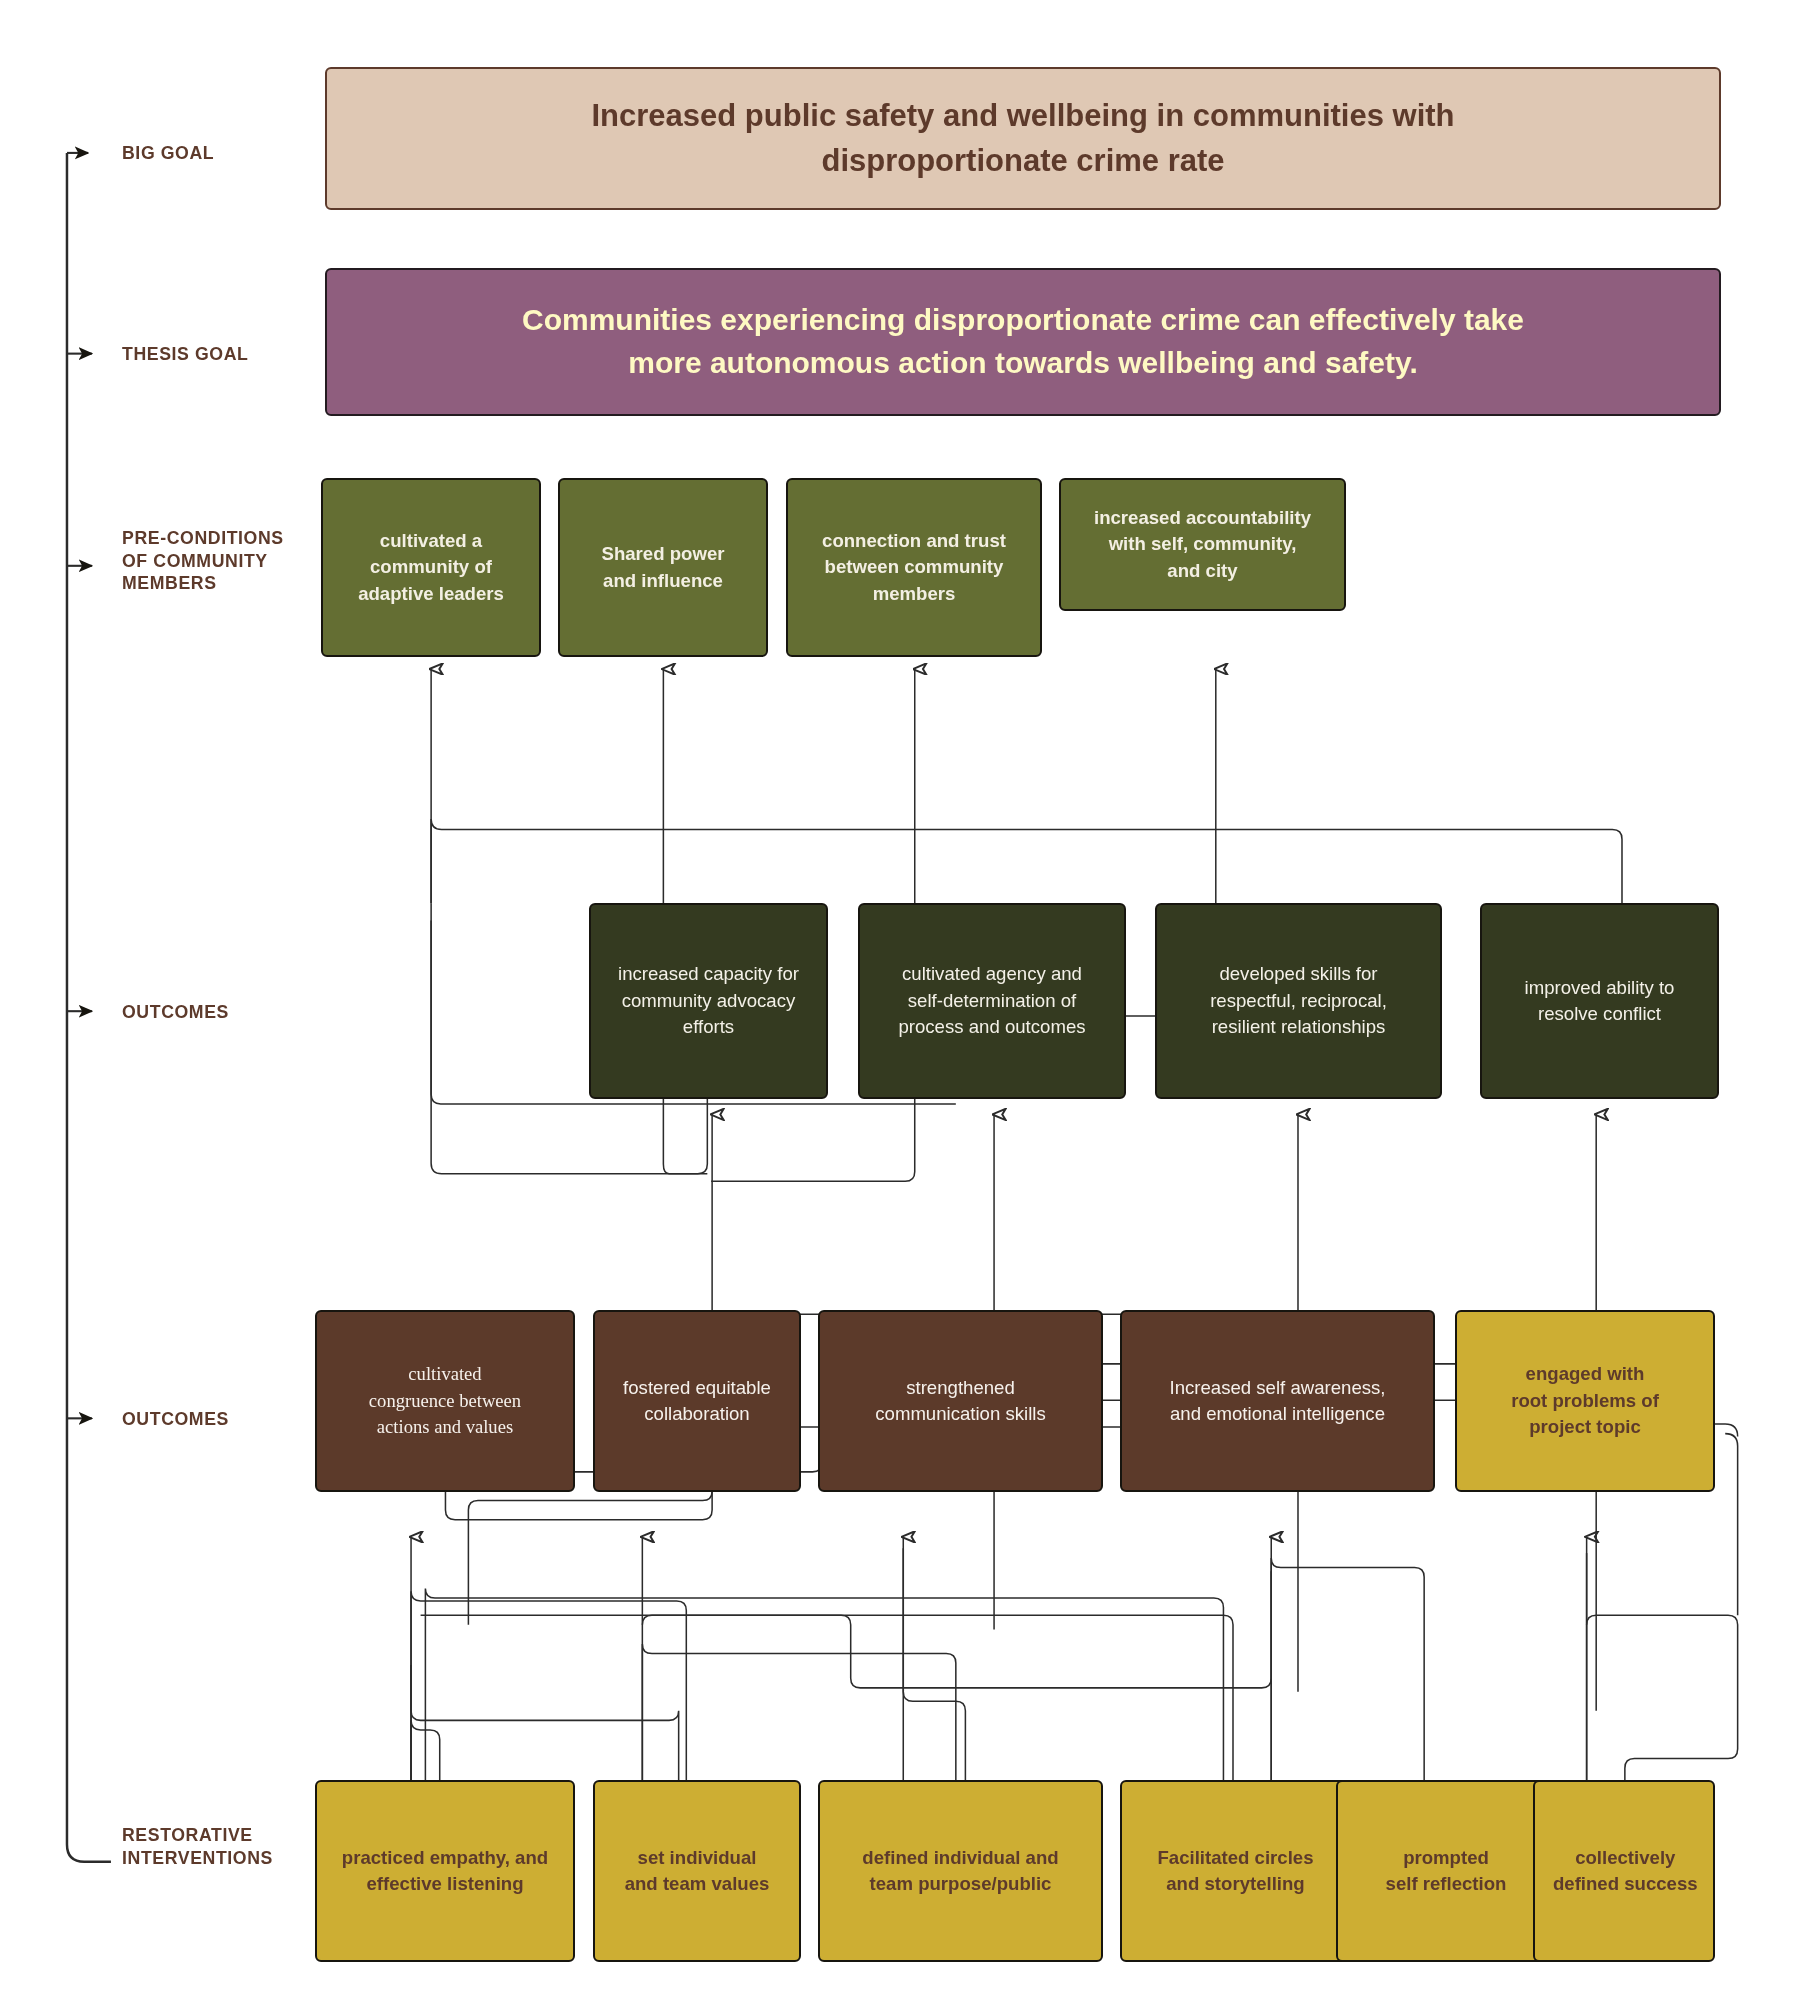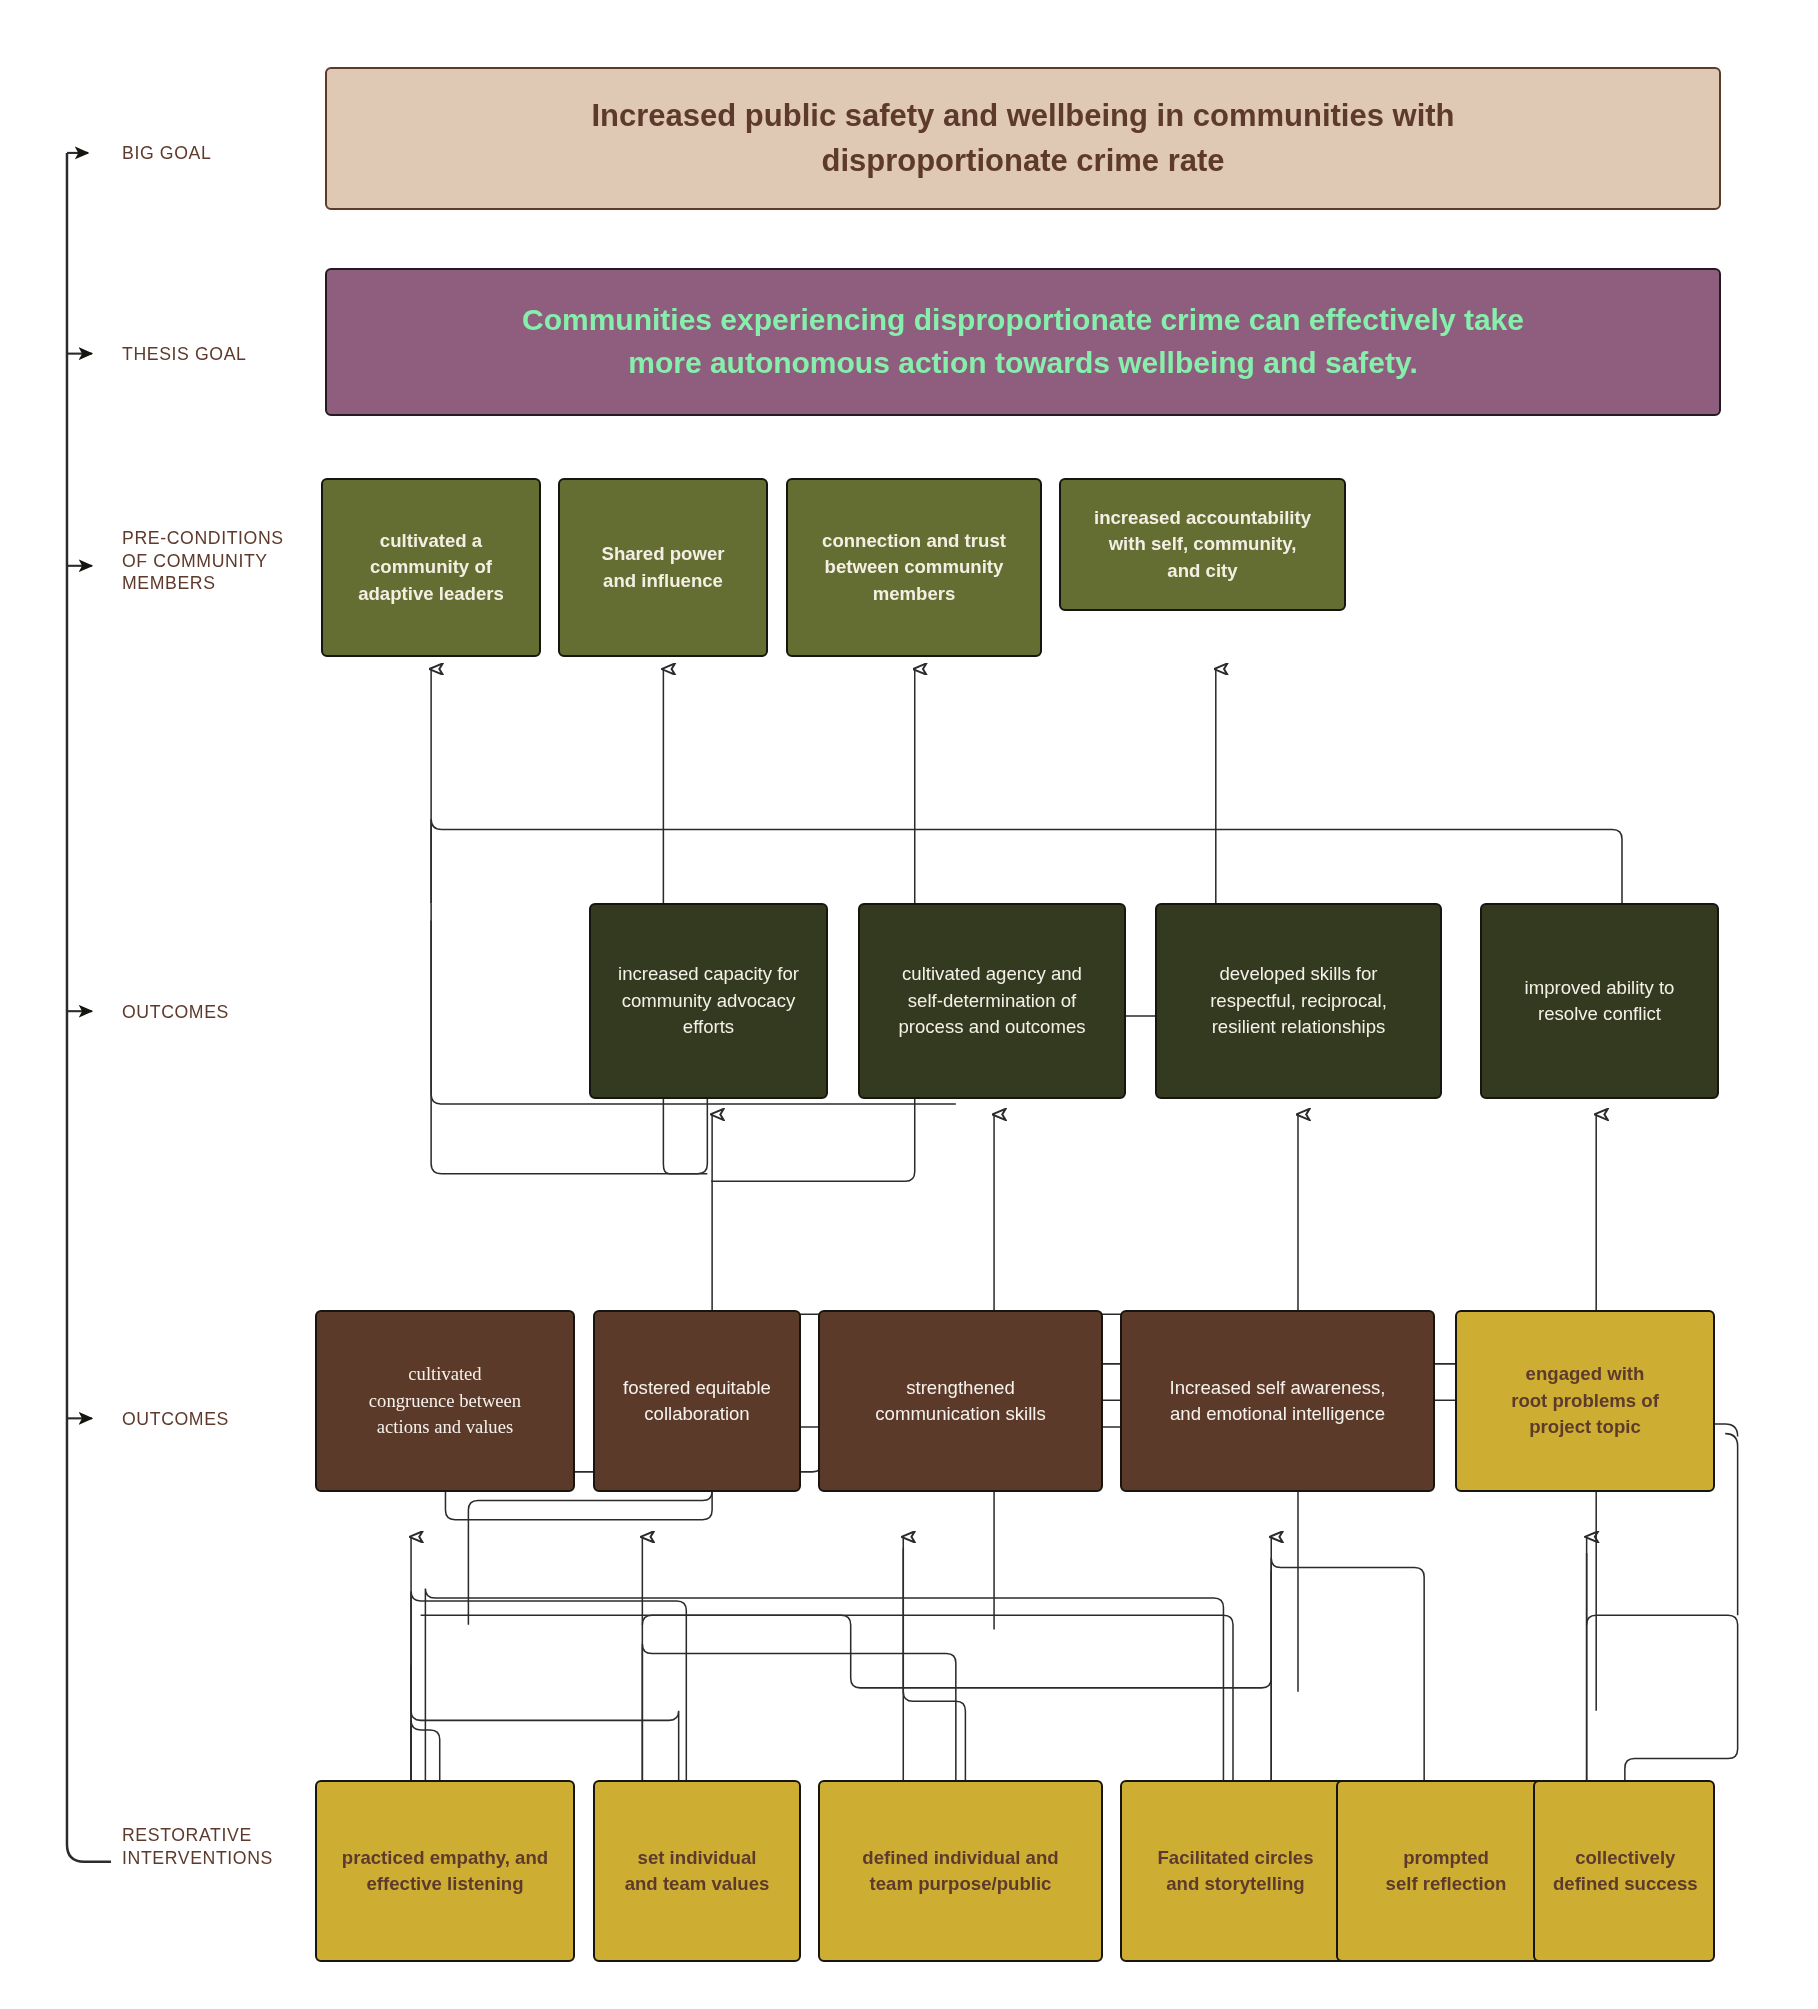--- a/index.html
+++ b/index.html
@@ -20,21 +20,21 @@
   
   #rail-svg {
     position: absolute;
     left: 0; top: 0;
     width: 1818px; height: 2009px;
     pointer-events: none;
   }
   .rail-label {
     position: absolute;
     color: #5d3a2b;
-    font-weight: normal;
+    font-weight: bold;
     font-size: 17.7px;
     letter-spacing: 0.6px;
     line-height: 1.28;
     text-transform: uppercase;
     white-space: pre-line;
     width: 172px;
   }
   
   .node {
     position: absolute;
@@ -56,21 +56,21 @@
   .n-beige {
     background: #dfc8b4;
     border-color: #5d3a2b;
     color: #5d3a2b;
     font-weight: bold;
     font-size: 31px;
   }
   .n-purple {
     background: #8f5e7e;
     border-color: #231b20;
-    color: #86efac;
+    color: #fef9c3;
     font-weight: bold;
     font-size: 30px;
   }
   .n-green {
     background: #646e33;
     color: #f3efe3;
     font-weight: bold;
     font-size: 18.6px;
   }
   .n-darkgreen {

